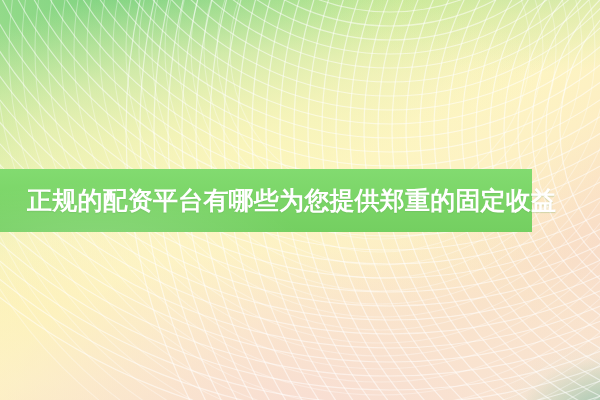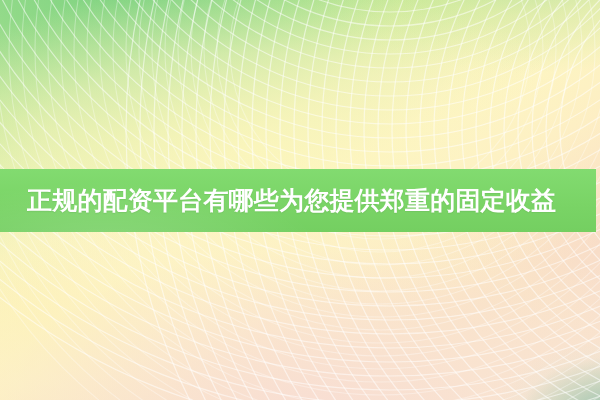--- a/index.html
+++ b/index.html
@@ -100,21 +100,21 @@
   .arcs svg { display: block; overflow: visible; }
   .arc-ul { left: -250px; top: -320px; width: 900px; height: 760px; opacity: 0.85; }
   .arc-br { left: 40px;   top: 190px;  width: 860px; height: 500px; opacity: 0.80; }
   .arc-ur { left: 230px;  top: -200px; width: 620px; height: 480px; opacity: 0.55; }
 
   
   .title-band {
     position: absolute;
     left: 0;
     top: 169px;
-    width: 596px;
+    width: 532px;
     height: 63px;
     background: linear-gradient(180deg, #82db70 0%, #7ad466 55%, #74cf61 100%);
     display: flex;
     align-items: center;
   }
   .title-band .sheen {
     position: absolute;
     inset: 0;
     background: radial-gradient(ellipse 300px 90px at 18% 120%,
       rgba(255,255,255,0.16) 0%, rgba(255,255,255,0) 70%);

